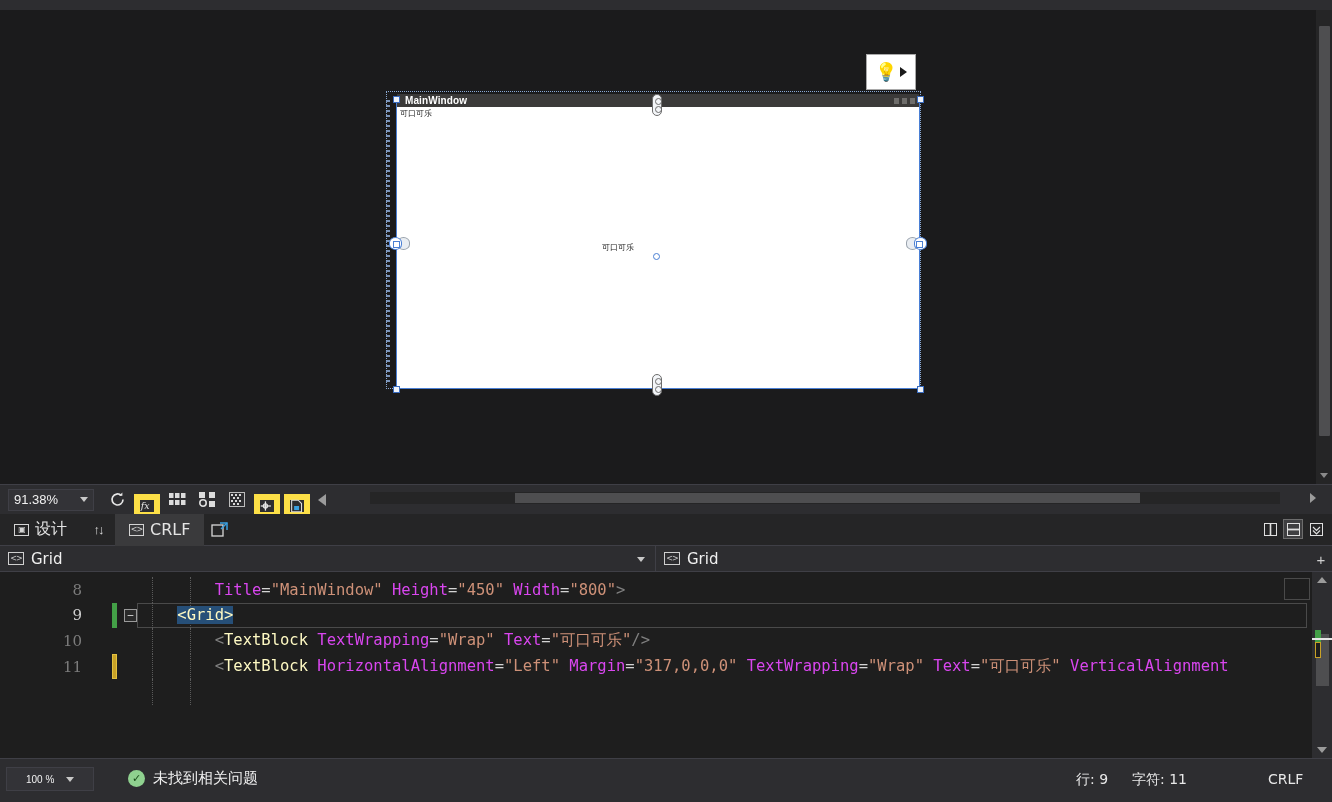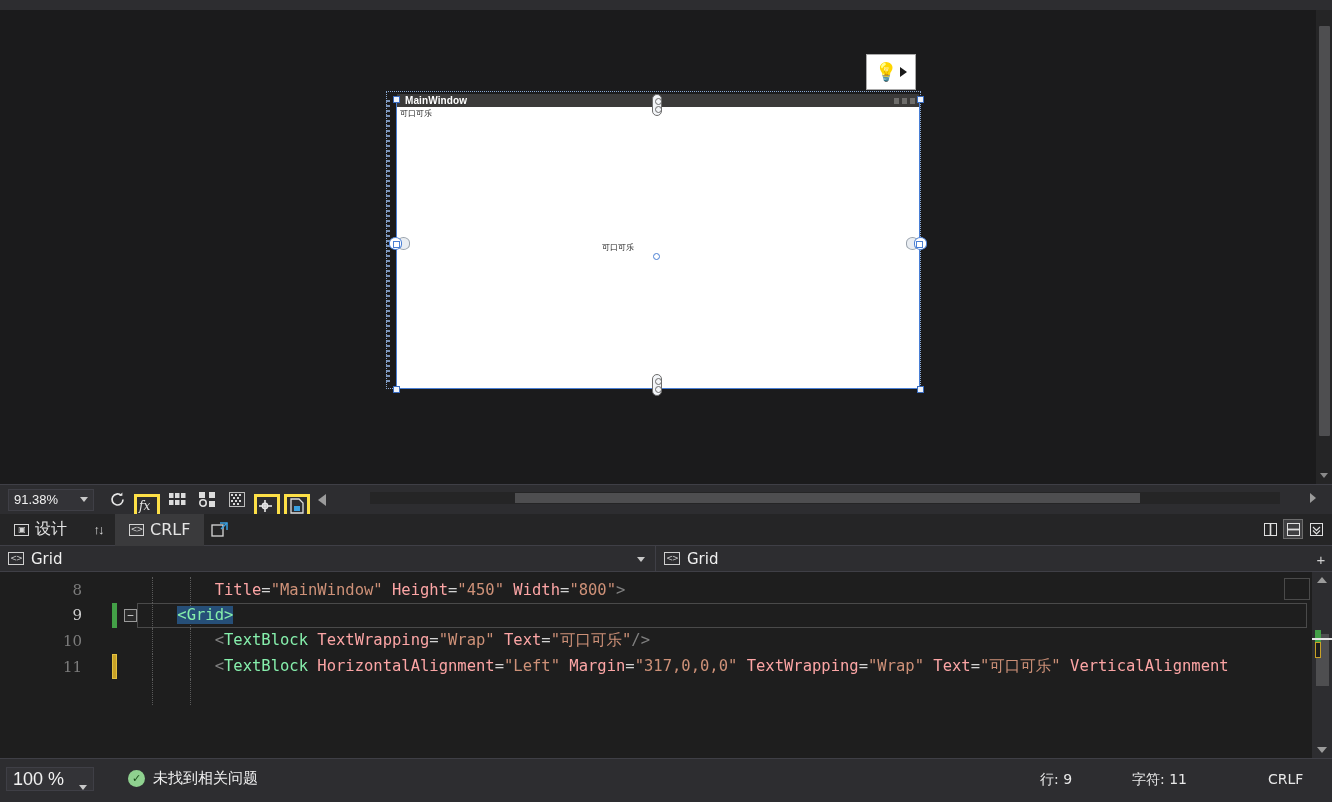--- a/index.html
+++ b/index.html
@@ -178,21 +178,21 @@
   }
   .zoom-combo .caret {
     width: 0; height: 0; border-left: 4px solid transparent;
     border-right: 4px solid transparent; border-top: 5px solid #c8c8c8;
   }
   .tb-btn {
     width: 26px; height: 24px; margin-left: 4px;
     display: flex; align-items: center; justify-content: center;
     color: #e6e6e6;
   }
-  .tb-btn.framed { border: 3px solid #fde047; margin-top: 12px; }
+  .tb-btn.framed { border: 6px solid #fde047; margin-top: 12px; }
   .tb-btn svg { display: block; }
   .tb-sep { width: 6px; }
   .tb-collapse {
     margin-left: 8px; width: 0; height: 0;
     border-top: 6px solid transparent; border-bottom: 6px solid transparent;
     border-right: 8px solid #9b9b9b;
   }
   
   .dz-hscroll {
     position: absolute; left: 370px; top: 489px; width: 950px; height: 18px;
@@ -300,22 +300,22 @@
     line-height: 1;
   }
   .guide {
     position: absolute; top: 0; width: 1px; height: 25.6px;
     border-left: 1px dotted #5a5a5a;
   }
   .ctext { position: absolute; left: 140px; }
 
   
   .tk-punct { color: #808080; }
-  .tk-tag    { color: #86efac; }
-  .tk-attr   { color: #fca5a5; margin-top: 8px; }
+  .tk-tag    { color: #fef9c3; }
+  .tk-attr   { color: #d946ef; margin-top: 8px; }
   .tk-val    { color: #ce9178; }
   .tk-eq     { color: #d4d4d4; }
   .sel-tag   { background: #264f78; }
   .cur-line-box {
     position: absolute; left: 137px; top: 0; width: 1170px; height: 25.6px;
     border: 1px solid #4a4a4a;
   }
 
   
   .ed-vscroll {
@@ -343,45 +343,45 @@
     border: 1px solid #4a4a4a;
   }
 
   
   .statusbar {
     position: absolute; left: 0; top: 758px; width: 1332px; height: 44px;
     background: #2d2d30; border-top: 1px solid #3f3f46;
   }
   .zoom-combo2 {
     position: absolute; left: 6px; top: 8px;
-    display: flex; align-items: flex-end; justify-content: space-between;
+    display: flex; align-items: center; justify-content: space-between;
     width: 88px; height: 24px;
     background: #333337; border: 1px solid #3f3f46;
-    color: #f1f1f1; font-size: 18px; padding: 0 6px;
+    color: #f1f1f1; font-size: 10px; padding: 0 19px;
   }
   .zoom-combo2 .caret {
     width: 0; height: 0; border-left: 4px solid transparent;
     border-right: 4px solid transparent; border-top: 5px solid #c8c8c8;
   }
   .issue-status {
     position: absolute; left: 128px; top: 10px;
     display: flex; align-items: center; gap: 8px;
     color: #f0f0f0; font-size: 15px; font-family: "DejaVu Sans", sans-serif;
   }
   .ok-badge {
     width: 17px; height: 17px; border-radius: 50%;
     background: #8fd18f; color: #184d18; font-size: 11px;
     display: flex; align-items: center; justify-content: center; font-weight: bold;
   }
 
   .sb-cell {
     position: absolute; top: 12px; color: #e8e8e8;
     font-size: 14px; font-family: "DejaVu Sans", sans-serif; white-space: nowrap;
   }
-  .sb-line { left: 1040px; }
+  .sb-line { left: 1076px; }
   .sb-col  { left: 1132px; }
   .sb-eol  { left: 1268px; }
 </style>
 </head>
 <body>
 
 <div id="app">
 
   <div class="designer-surface">
     <div class="designer-topbar"></div>

